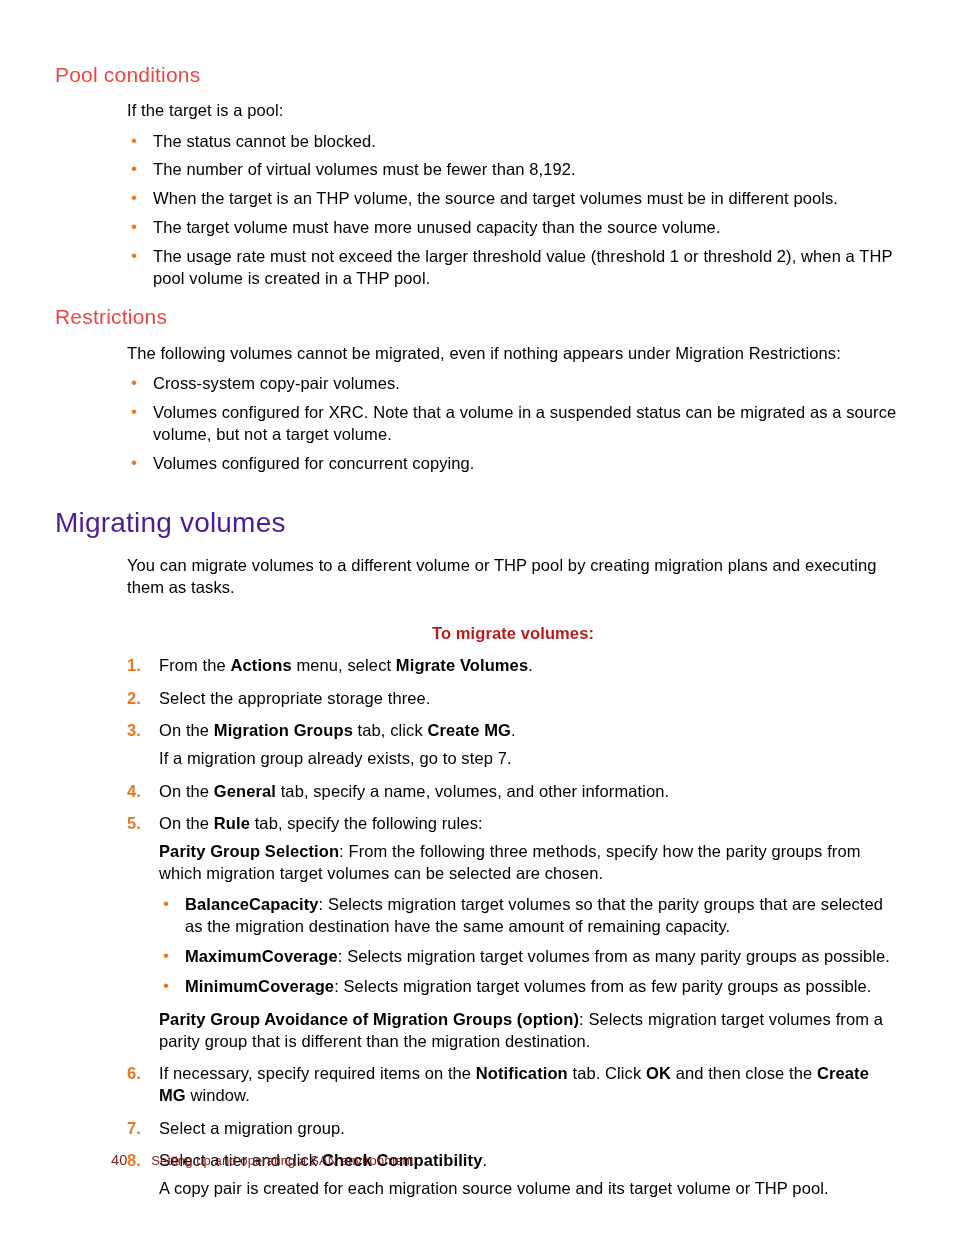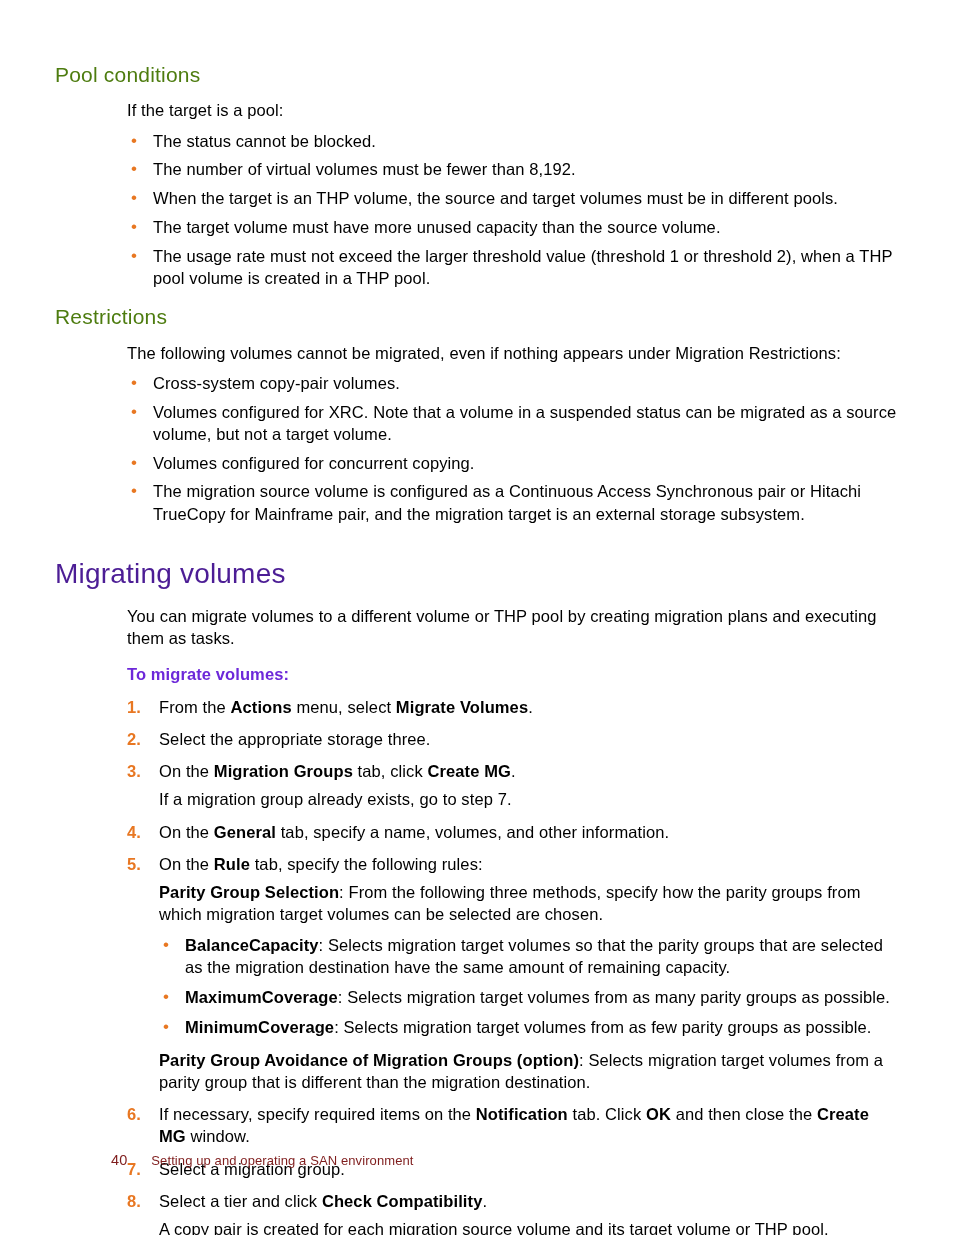--- a/index.html
+++ b/index.html
@@ -13,21 +13,21 @@
     position: relative;
     font-size: 16.5px;
     line-height: 1.35;
     letter-spacing: 0.1px;
   }
   .page {
     padding: 55px 55px 0 55px;
     box-sizing: border-box;
   }
   .h3 {
-    color: #4d7c0f;
+    color: #ef4444;
     font-weight: 400;
     font-size: 21px;
     margin: 4px 0 10px 0;
     letter-spacing: 0.2px;
   }
   .h3.first { margin-top: 6px; }
   .h2 {
     color: #4c1d95;
     font-weight: 400;
     font-size: 28px;
@@ -79,23 +79,24 @@
   ol.steps > li::before {
     content: counter(step) ".";
     position: absolute;
     left: 0;
     top: 0;
     color: #e87722;
     font-weight: 700;
     font-size: 16.5px;
   }
   .instr-title {
-    color: #6d28d9;
+    color: #b91c1c;
     font-weight: 700;
-    margin: 14px 0 8px 0;
+    margin: 24px 0 8px 0;
+    text-align: center;
   }
   strong, b { font-weight: 700; }
   .footer {
     position: absolute;
     left: 111px;
     bottom: 64px;
     font-size: 14px;
     color: #7f1d1d;
   }
   .footer .pnum {
@@ -123,21 +124,20 @@
     </ul>
   </div>
 
   <div class="h3">Restrictions</div>
   <div class="body-indent">
     <p>The following volumes cannot be migrated, even if nothing appears under Migration Restrictions:</p>
     <ul class="bullets">
       <li>Cross-system copy-pair volumes.</li>
       <li>Volumes configured for XRC. Note that a volume in a suspended status can be migrated as a source volume, but not a target volume.</li>
       <li>Volumes configured for concurrent copying.</li>
-      <li>The migration source volume is configured as a Continuous Access Synchronous pair or Hitachi TrueCopy for Mainframe pair, and the migration target is an external storage subsystem.</li>
     </ul>
   </div>
 
   <div class="h2">Migrating volumes</div>
   <div class="body-indent">
     <p>You can migrate volumes to a different volume or THP pool by creating migration plans and executing them as tasks.</p>
     <p class="instr-title">To migrate volumes:</p>
 
     <ol class="steps">
       <li>

